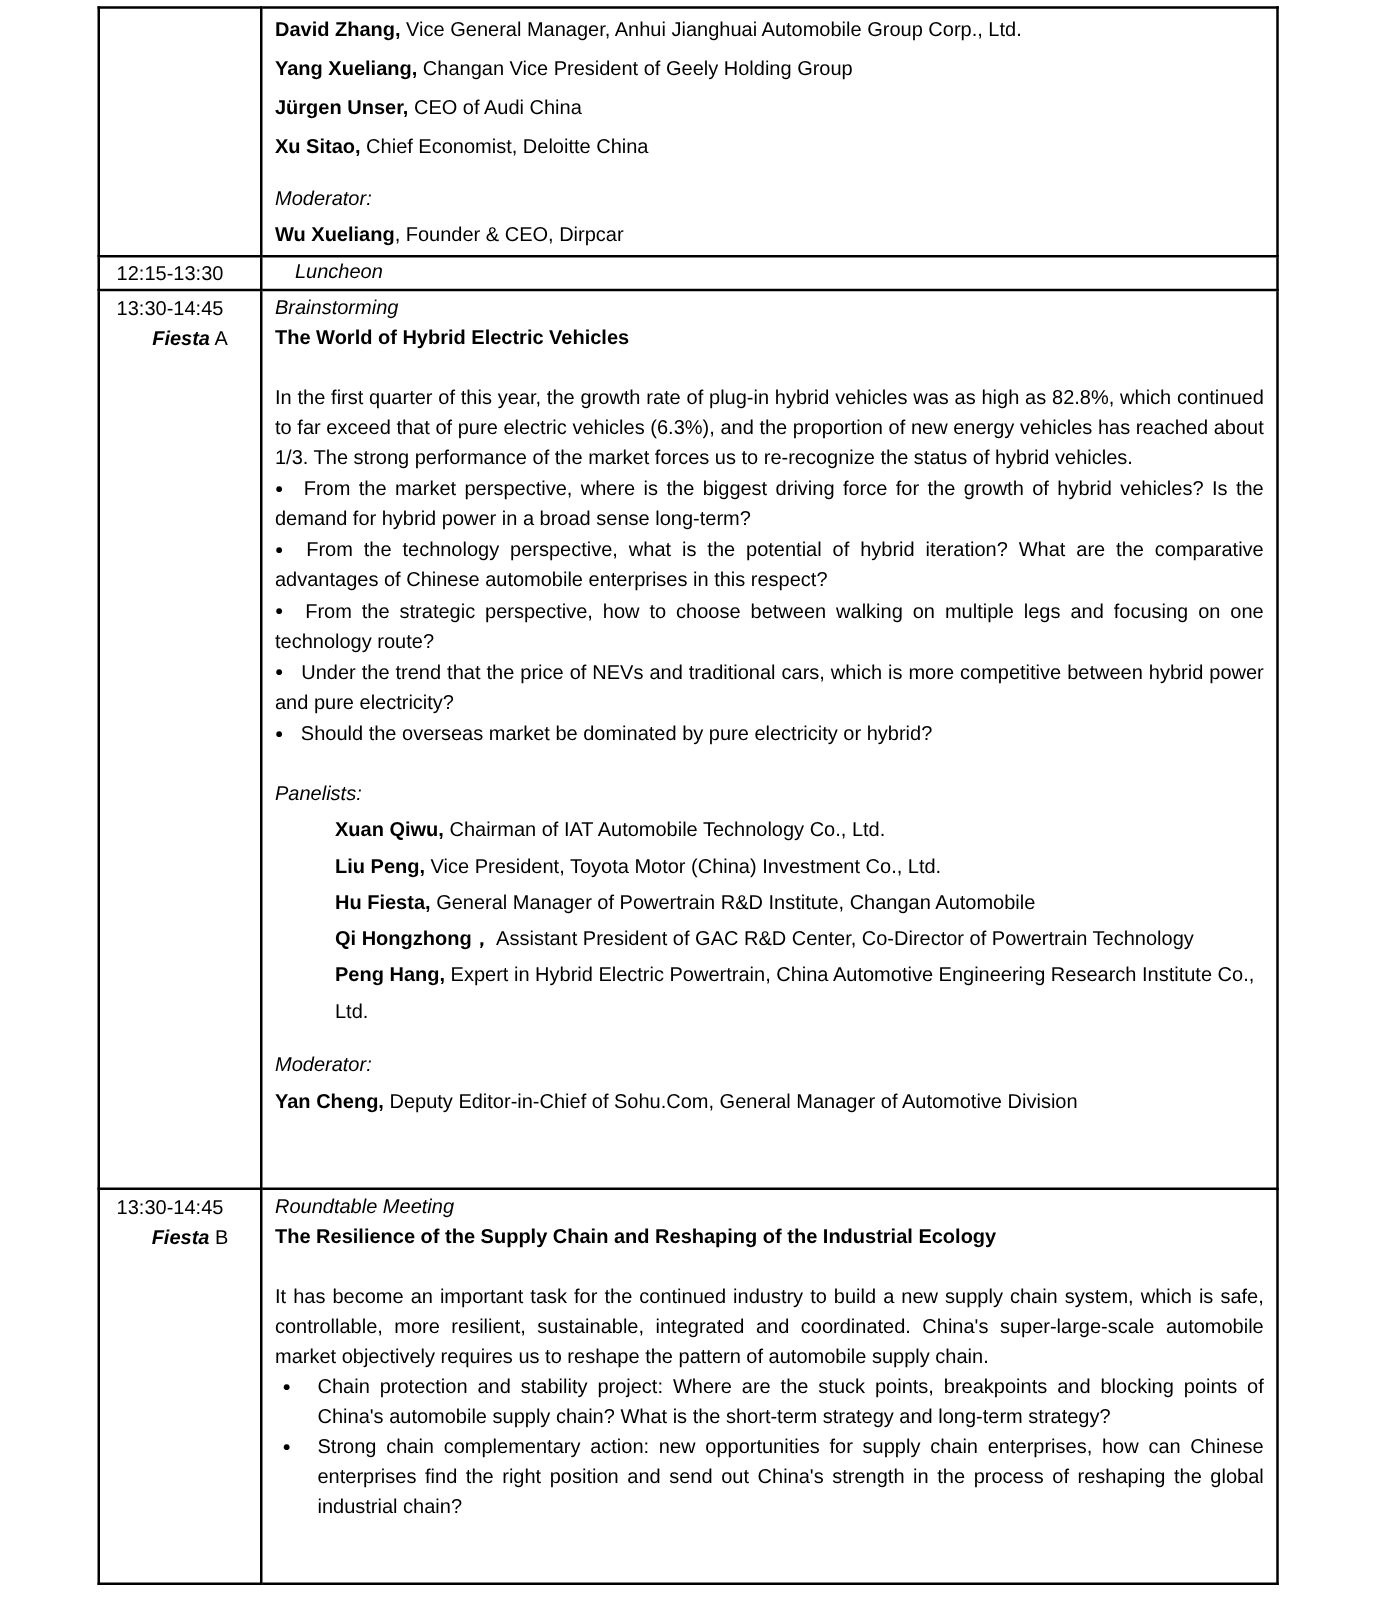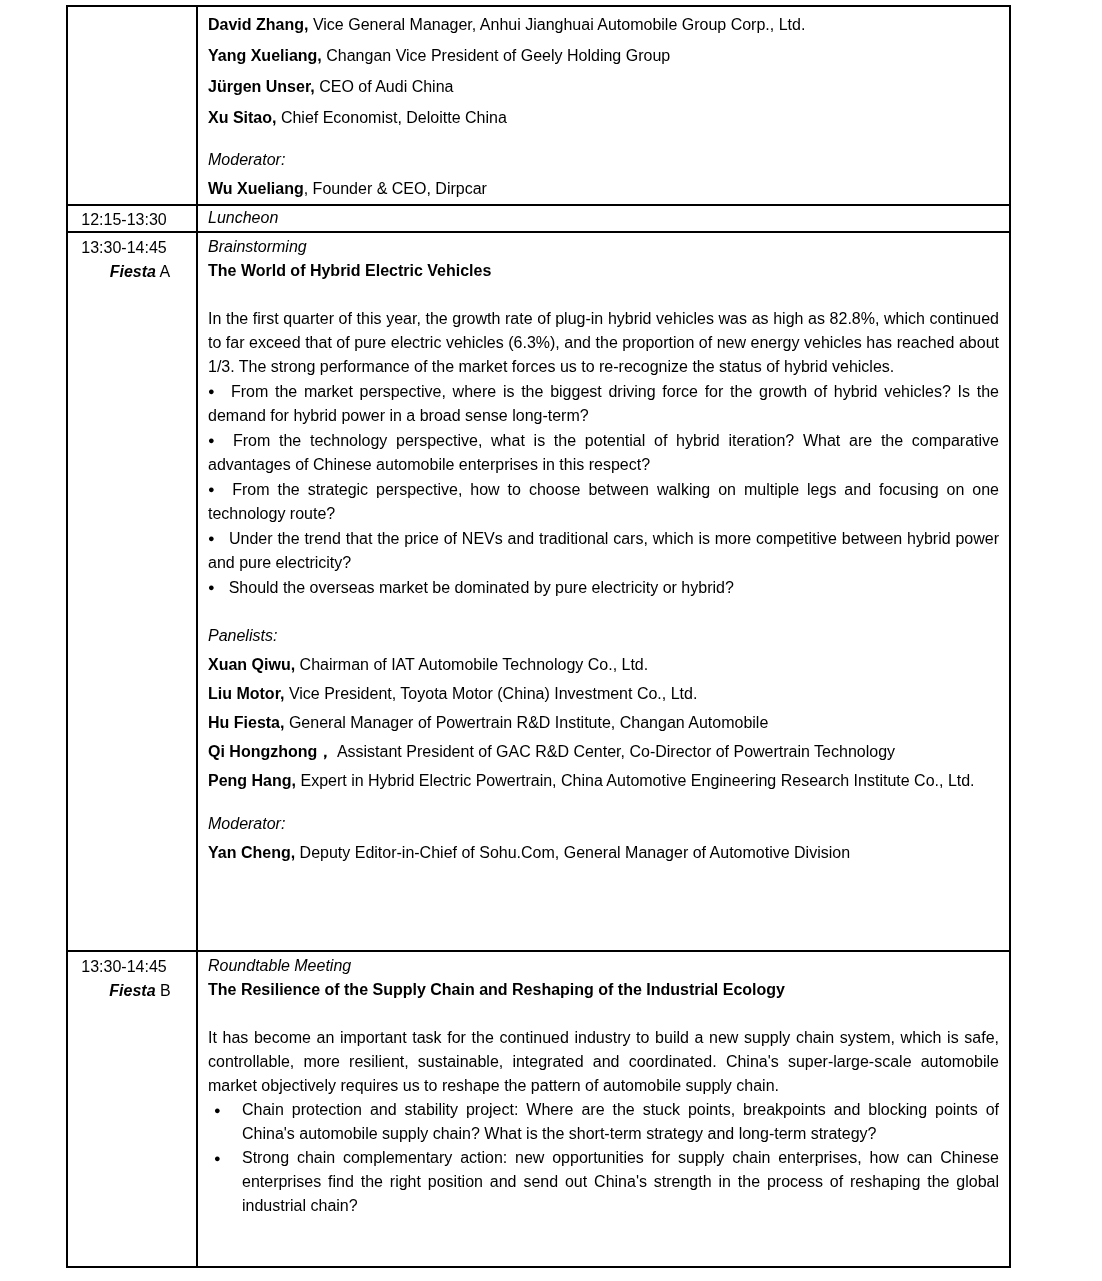--- a/index.html
+++ b/index.html
@@ -3,39 +3,39 @@
 <meta charset="utf-8">
 <style>
   html, body { margin:0; padding:0; }
   body {
     width:1102px; height:1281px; background:#ffffff; color:#000000;
     font-family:"Liberation Sans","DejaVu Sans",sans-serif; font-size:16px;
     -webkit-font-smoothing:antialiased;
   }
   .page { position:relative; width:1102px; height:1281px; background:#ffffff; overflow:hidden; }
   table.agenda {
-    position:absolute; left:66px; top:5px; width:945px;
+    position:absolute; left:78px; top:5px; width:945px;
     border-collapse:collapse; table-layout:fixed;
   }
   td { border:2px solid #000000; vertical-align:top; padding:0; overflow:hidden; }
   col.c-time { width:130px; }
   tr.r1 { height:199px; }
   tr.r2 { height:24px; }
   tr.r3 { height:719px; }
   tr.r4 { height:316px; }
   .time-cell { text-align:center; padding:3px 16px 0 0; }
   .time-line { line-height:24px; }
   .time-line-sm { line-height:22px; }
   .room-line { line-height:24px; }
   .room-line .fiesta { font-weight:bold; font-style:italic;margin-left:32px; }
   .content-cell { padding:2px 10px 0 10px; }
-  .content-cell-sm { padding:0 10px; }
+  .content-cell-sm { padding:0 26px; }
   p { margin:0; }
   .speaker { line-height:31px; }
-  .panelist { line-height:29px; }
+  .panelist { line-height:29px;margin-left:48px; }
   .mod-line29 { line-height:29px; }
   .label-it { font-style:italic; line-height:29px; }
   .label-it28 { font-style:italic; line-height:28px; }
   .break-line { font-style:italic; line-height:22px; padding-top:1px; }
   .session-type { font-style:italic; line-height:24px; }
   .session-title { font-weight:bold; line-height:24px; }
   .para { text-align:justify; line-height:24px; }
   .bullet-flush { text-align:justify; line-height:24px; }
   .bullet-flush .dot { font-size:11px; margin-right:14px; vertical-align:2px; }
   .bullet-hang { position:relative; padding-left:34px; text-align:justify; line-height:24px; }
@@ -87,21 +87,21 @@
           <div class="sp24"></div>
           <p class="para">In the first quarter of this year, the growth rate of plug-in hybrid vehicles was as high as 82.8%, which continued to far exceed that of pure electric vehicles (6.3%), and the proportion of new energy vehicles has reached about 1/3. The strong performance of the market forces us to re-recognize the status of hybrid vehicles.</p>
           <p class="bullet-flush"><span class="dot">●</span><span>From the market perspective, where is the biggest driving force for the growth of hybrid vehicles? Is the demand for hybrid power in a broad sense long-term?</span></p>
           <p class="bullet-flush"><span class="dot">●</span><span>From the technology perspective, what is the potential of hybrid iteration? What are the comparative advantages of Chinese automobile enterprises in this respect?</span></p>
           <p class="bullet-flush"><span class="dot">●</span><span>From the strategic perspective, how to choose between walking on multiple legs and focusing on one technology route?</span></p>
           <p class="bullet-flush"><span class="dot">●</span><span>Under the trend that the price of NEVs and traditional cars, which is more competitive between hybrid power and pure electricity?</span></p>
           <p class="bullet-flush"><span class="dot">●</span><span>Should the overseas market be dominated by pure electricity or hybrid?</span></p>
           <div class="sp22"></div>
           <p class="label-it28">Panelists:</p>
           <p class="panelist"><b>Xuan Qiwu,</b><span> Chairman of IAT Automobile Technology Co., Ltd.</span></p>
-          <p class="panelist"><b>Liu Motor,</b><span> Vice President, Toyota Motor (China) Investment Co., Ltd.</span></p>
+          <p class="panelist"><b>Liu Peng,</b><span> Vice President, Toyota Motor (China) Investment Co., Ltd.</span></p>
           <p class="panelist"><b>Hu Fiesta,</b><span> General Manager of Powertrain R&amp;D Institute, Changan Automobile</span></p>
           <p class="panelist"><b>Qi Hongzhong，</b><span> Assistant President of GAC R&amp;D Center, Co-Director of Powertrain Technology</span></p>
           <p class="panelist"><b>Peng Hang,</b><span> Expert in Hybrid Electric Powertrain, China Automotive Engineering Research Institute Co., Ltd.</span></p>
           <div class="sp14"></div>
           <p class="label-it">Moderator:</p>
           <p class="mod-line29"><b>Yan Cheng,</b><span> Deputy Editor-in-Chief of Sohu.Com, General Manager of Automotive Division</span></p>
         </td>
       </tr>
 
       <tr class="r4">

